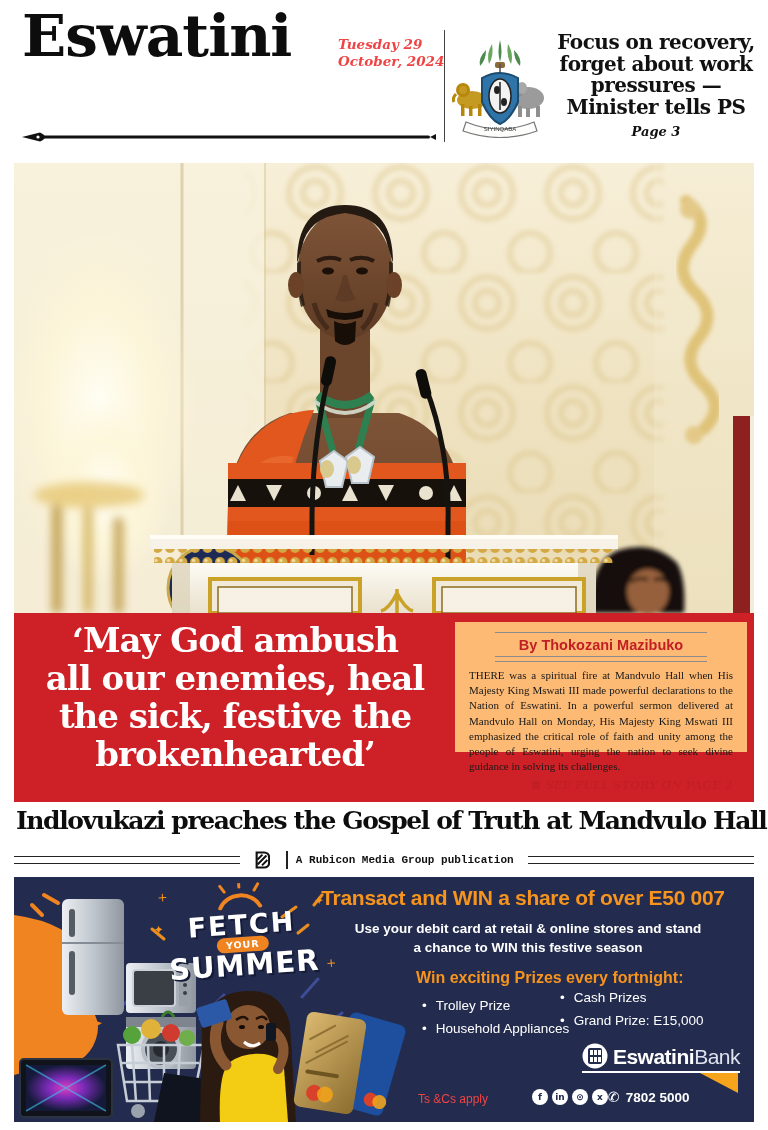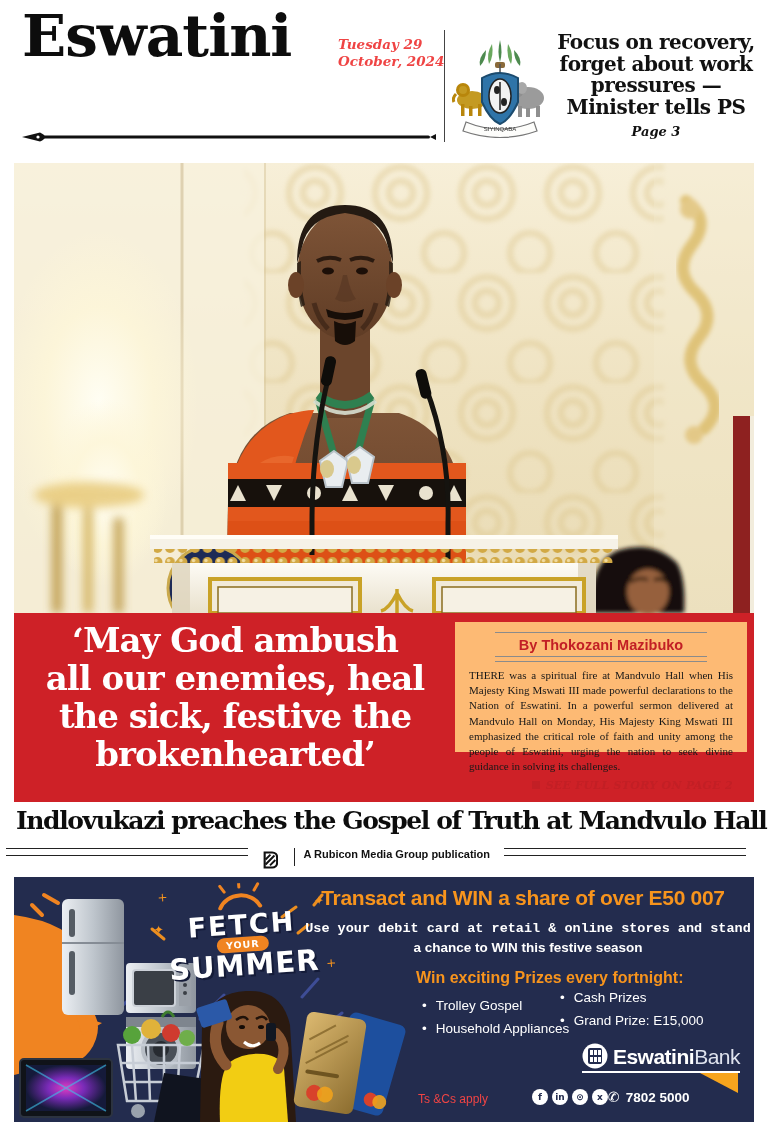--- a/index.html
+++ b/index.html
@@ -42,34 +42,34 @@
   .seemore{text-align:right;margin-top:5px;color:#c21f25;font-family:"DejaVu Serif",serif;
     font-weight:bold;font-style:italic;font-size:11px;letter-spacing:.3px;}
   .seemore .sq{display:inline-block;width:8px;height:8px;background:#c21f25;margin-right:6px;}
 
   
   .headline2{left:16px;top:806px;display:flex;align-items:baseline;color:#0d0d0d;
     font-family:"DejaVu Serif",serif;font-weight:bold;}
   .headline2 .h{font-size:25px;letter-spacing:-1.4px;white-space:nowrap;}
 
   
-  .pubstrip{left:6px;top:848px;width:740px;height:24px;display:flex;}
+  .pubstrip{left:14px;top:848px;width:740px;height:24px;display:flex;align-items:center;font-family:Liberation Mono, monospace;}
   .dbl{flex:1;height:6px;border-top:1.6px solid #222;border-bottom:1.6px solid #222;}
   .publogo{margin:0 8px 0 14px;display:flex;align-items:center;}
   .pubbar{width:1.5px;height:18px;background:#222;margin:0 8px;}
   .pubtext{font-size:11px;font-weight:bold;color:#111;margin-right:14px;white-space:nowrap;}
 
   
   .ad{left:14px;top:877px;width:740px;height:245px;background:#232c4e;overflow:hidden;}
   .ad svg.collage{position:absolute;left:0;top:0;}
   .adheadline{position:absolute;left:278px;top:9px;width:462px;text-align:center;color:#f7941d;
     font-weight:bold;font-size:21px;white-space:nowrap;letter-spacing:-0.3px;}
   .adsub{position:absolute;left:288px;width:452px;text-align:center;color:#fff;font-weight:bold;
     font-size:13.5px;white-space:nowrap;}
-  .s1{top:44px;font-family:Liberation Mono, monospace;} .s2{top:63px;}
+  .s1{top:44px;} .s2{top:63px;}
   .prizetitle{position:absolute;left:402px;top:92px;color:#f7941d;font-weight:bold;font-size:16px;white-space:nowrap;}
   .pzcol{position:absolute;color:#fff;font-size:13.5px;}
   .pz{margin-bottom:8px;white-space:nowrap;}
   .pz::before{content:"•";margin-right:9px;}
   .col1{left:408px;top:121px;} .col2{left:546px;top:113px;}
   .banklogo{position:absolute;right:14px;top:166px;display:flex;align-items:flex-end;
     border-bottom:2px solid #fff;padding-bottom:2px;}
   .bankicon{margin-right:5px;}
   .bankbold{color:#fff;font-weight:bold;font-size:21px;letter-spacing:-0.5px;}
   .banklight{color:#dfe3ee;font-weight:normal;font-size:21px;letter-spacing:-0.5px;}
@@ -489,21 +489,21 @@
       <span class="spark" style="right:-4px;top:16px;">✦</span>
       <span class="spark" style="right:-12px;bottom:6px;">+</span>
       <span class="spark" style="left:-2px;top:2px;">+</span>
     </div>
 
     <div class="adheadline">Transact and WIN a share of over E50 007</div>
     <div class="adsub s1">Use your debit card at retail &amp; online stores and stand</div>
     <div class="adsub s2">a chance to WIN this festive season</div>
     <div class="prizetitle">Win exciting Prizes every fortnight:</div>
     <div class="pzcol col1">
-      <div class="pz">Trolley Gospel</div>
+      <div class="pz">Trolley Prize</div>
       <div class="pz">Household Appliances</div>
     </div>
     <div class="pzcol col2">
       <div class="pz">Cash Prizes</div>
       <div class="pz">Grand Prize: E15,000</div>
     </div>
 
     <div class="banklogo">
       <svg class="bankicon" width="26" height="26" viewBox="0 0 26 26">
         <circle cx="13" cy="13" r="12.5" fill="#fff"></circle>

